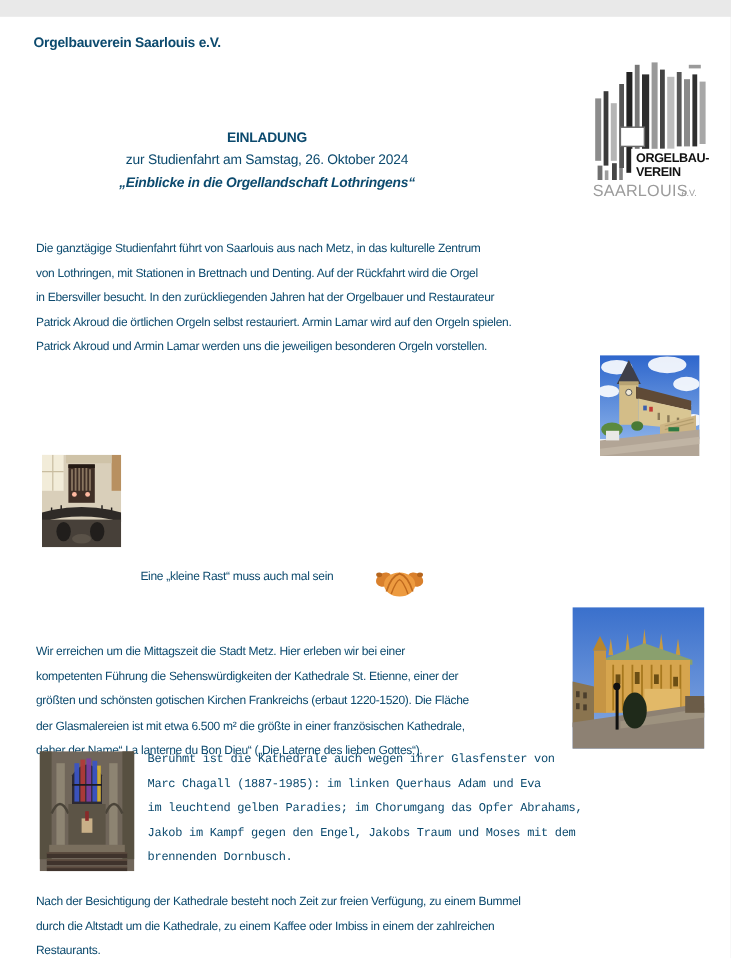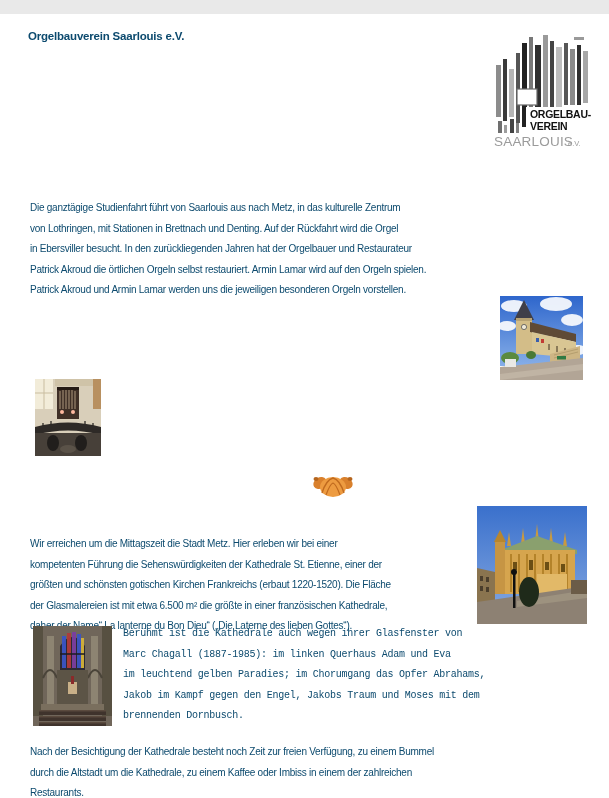--- a/index.html
+++ b/index.html
@@ -20,21 +20,21 @@
   .photo { display:block; }
   svg text { font-family:"Liberation Sans", sans-serif; }
 </style>
 </head>
 <body>
 
 <div class="page">
 
   <div class="abs org-name" style="left:28px; top:16px;">Orgelbauverein Saarlouis e.V.</div>
 
-  <div class="abs" style="left:490px; top:15px; width:112px; height:148px;text-decoration:underline;">
+  <div class="abs" style="left:490px; top:32px; width:112px; height:148px;text-decoration:underline;">
     <svg width="112" height="148" viewBox="0 0 112 148">
 
       <g stroke="none">
         <rect x="84" y="8" width="10" height="3" fill="#9a9a9a"></rect>
         <rect x="6" y="36" width="5" height="52" fill="#8c8c8c"></rect>
         <rect x="13" y="30" width="4" height="62" fill="#3a3a3a"></rect>
         <rect x="19" y="40" width="5" height="48" fill="#b5b5b5"></rect>
         <rect x="26" y="24" width="4" height="70" fill="#555555"></rect>
         <rect x="32" y="14" width="5" height="84" fill="#222222"></rect>
         <rect x="39" y="8" width="4" height="92" fill="#777777"></rect>
@@ -55,20 +55,25 @@
 
       <rect x="36" y="78" width="74" height="26" fill="#ffffff"></rect>
       <rect x="2" y="104" width="108" height="18" fill="#ffffff"></rect>
       <text x="40" y="89" font-size="10.5" font-weight="bold" fill="#111111" letter-spacing="-0.3">ORGELBAU-</text>
       <text x="40" y="101" font-size="10.5" font-weight="bold" fill="#111111" letter-spacing="-0.3">VEREIN</text>
       <text x="4" y="117" font-size="13.5" fill="#9b9b9b" letter-spacing="0.2">SAARLOUIS</text>
       <text x="78" y="117" font-size="7.5" fill="#9b9b9b">e.V.</text>
     </svg>
   </div>
 
+  <div class="abs title-block" style="left:0; top:92px;">
+    <div class="title-heading">EINLADUNG</div>
+    <div class="title-subtitle">zur Studienfahrt am Samstag, 26. Oktober 2024</div>
+    <div class="title-motto">„Einblicke in die Orgellandschaft Lothringens“</div>
+  </div>
 
   <div class="abs para" style="left:30px; top:184px; width:540px;">Die ganztägige Studienfahrt führt von Saarlouis aus nach Metz, in das kulturelle Zentrum
 von Lothringen, mit Stationen in Brettnach und Denting. Auf der Rückfahrt wird die Orgel
 in Ebersviller besucht. In den zurückliegenden Jahren hat der Orgelbauer und Restaurateur
 Patrick Akroud die örtlichen Orgeln selbst restauriert. Armin Lamar wird auf den Orgeln spielen.
 Patrick Akroud und Armin Lamar werden uns die jeweiligen besonderen Orgeln vorstellen.</div>
 
 
   <div class="abs" style="left:500px; top:282px;">
     <svg class="photo" width="83" height="84" viewBox="0 0 83 84" role="img" aria-label="Kirche St. Pankratius in Brettnach">
@@ -140,20 +145,21 @@
       </g>
       <path d="M0,48 Q33,39 66,48 L66,56 Q33,47 0,56 Z" fill="#2e2a27"></path>
       <rect x="0" y="54" width="66" height="23" fill="#474039"></rect>
       <ellipse cx="18" cy="64" rx="6" ry="8" fill="#211e1c"></ellipse>
       <ellipse cx="46" cy="64" rx="6" ry="8" fill="#211e1c"></ellipse>
       <ellipse cx="33" cy="70" rx="8" ry="4" fill="#5a5248"></ellipse>
     </svg>
   </div>
 
 
+  <div class="abs para" style="left:117px; top:457px; width:260px;">Eine „kleine Rast“ muss auch mal sein</div>
   <div class="abs" style="left:312px; top:454px;">
     <svg width="42" height="34" viewBox="0 0 42 34" role="img" aria-label="Croissant">
       <ellipse cx="8" cy="15" rx="7" ry="5.5" fill="#d9802c" transform="rotate(-32 8 15)"></ellipse>
       <ellipse cx="34" cy="15" rx="7" ry="5.5" fill="#d9802c" transform="rotate(32 34 15)"></ellipse>
       <ellipse cx="21" cy="19" rx="13" ry="10" fill="#ed9b40"></ellipse>
       <path d="M10,25 Q14,12 21,10 Q28,12 32,25" fill="none" stroke="#c06a1e" stroke-width="1.4"></path>
       <path d="M14,27 Q18,16 21,15 Q24,16 28,27" fill="none" stroke="#c06a1e" stroke-width="1.2"></path>
       <ellipse cx="4" cy="11" rx="2.5" ry="2" fill="#b5651d"></ellipse>
       <ellipse cx="38" cy="11" rx="2.5" ry="2" fill="#b5651d"></ellipse>
     </svg>

